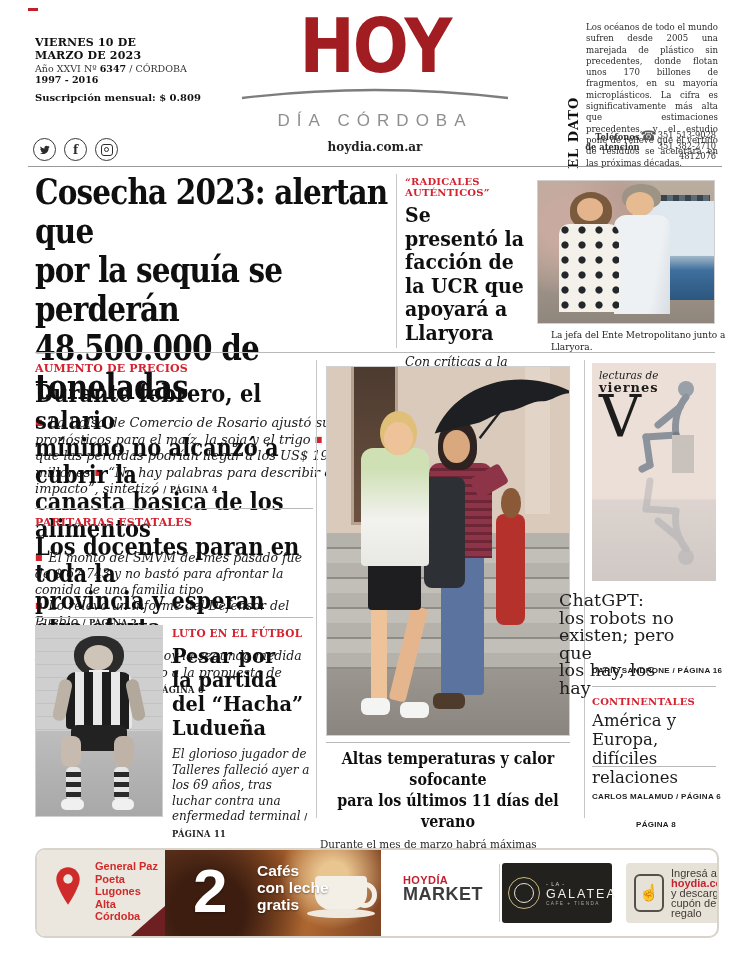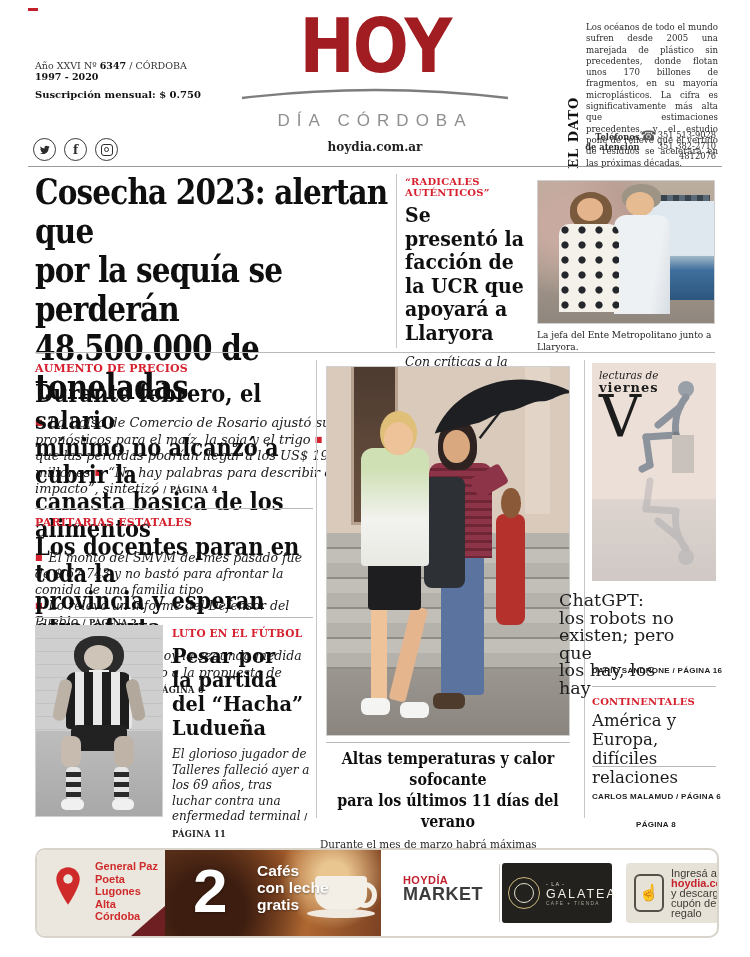--- a/index.html
+++ b/index.html
@@ -45,21 +45,21 @@
   .phones .plabel{font-weight:bold;text-align:right;line-height:10px;margin-top:2px;}
   .phones .pnums{text-align:right;line-height:10.5px;}
   .phone-glyph{font-size:13px;color:#555;line-height:12px;}
 
   
   .kicker{font-weight:bold;font-size:11px;letter-spacing:.2px;color:#d6212f;}
   .hl{font-weight:bold;color:#0f0f0f;}
   .deck{font-style:italic;font-size:13px;line-height:16.5px;color:#1b1b1b;}
   .sq{color:#d6212f;font-style:normal;font-size:8px;vertical-align:2px;padding-right:2px;}
   .pref{font-weight:bold;font-style:normal;font-size:8.3px;letter-spacing:.3px;color:#222;}
-  .caption{font-size:9px;line-height:11.5px;color:#222;}
+  .caption{font-size:9px;line-height:11.5px;color:#222;margin-left:14px;}
   .byline{font-family:"Liberation Sans",sans-serif;font-weight:bold;font-size:8px;
        letter-spacing:.3px;color:#1c1c1c;}
 
   
   .photo{position:absolute;overflow:hidden;border:1px solid #d0d0d0;box-sizing:border-box;}
 
   
   .ucr-bg{position:absolute;inset:0;background:
      radial-gradient(circle at 15% 30%,#c8aaa0 0 12%,transparent 40%),
      radial-gradient(circle at 40% 20%,#b79a90 0 10%,transparent 35%),
@@ -192,27 +192,29 @@
   .cta-link{font-weight:bold;color:#c7232e;}
 </style>
 </head>
 <body>
 
 <div class="page">
 
   <div class="red-tick"></div>
 
   <div class="abs" style="left:35px;top:36px;">
-    <div class="edition" style="margin-top:24px;">
+    <div class="date prelines">VIERNES 10 DE
+MARZO DE 2023</div>
+    <div class="edition" style="margin-top:1px;">
       <span>Año XXVI Nº</span>
       <b>6347</b>
       <span>/ CÓRDOBA</span>
     </div>
-    <div class="years">1997 - 2020</div>
-    <div class="subs" style="margin-top:7px;">Suscripción mensual: $ 0.750</div>
+    <div class="years">1997 - 2016</div>
+    <div class="subs" style="margin-top:7px;">Suscripción mensual: $ 0.809</div>
   </div>
 
   <div class="social">
     <span class="soc">
       <svg viewBox="0 0 16 16">
           <path d="M15 3.8c-.5.2-1 .4-1.6.5.6-.4 1-.9 1.2-1.6-.5.3-1.1.6-1.8.7A2.8 2.8 0 0 0 8 5.9c0 .2 0 .4.1.6A7.9 7.9 0 0 1 2.3 3.6a2.8 2.8 0 0 0 .9 3.8c-.5 0-.9-.1-1.3-.3 0 1.4 1 2.5 2.3 2.8-.4.1-.8.1-1.3.1.4 1.1 1.4 1.9 2.7 2a5.7 5.7 0 0 1-4.2 1.2 8 8 0 0 0 4.4 1.3c5.2 0 8.1-4.4 8.1-8.1v-.4c.6-.4 1-.9 1.4-1.5z"></path>
         </svg>
     </span>
     <span class="soc">
       <span class="fb">f</span>

